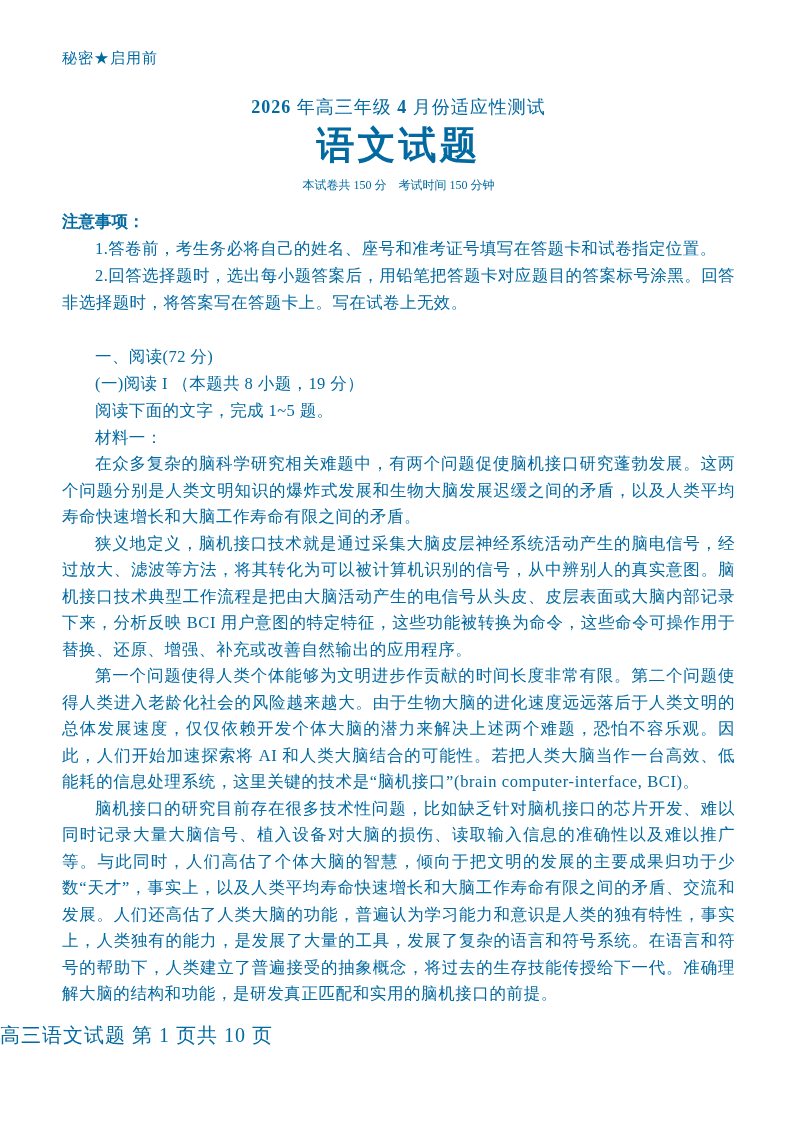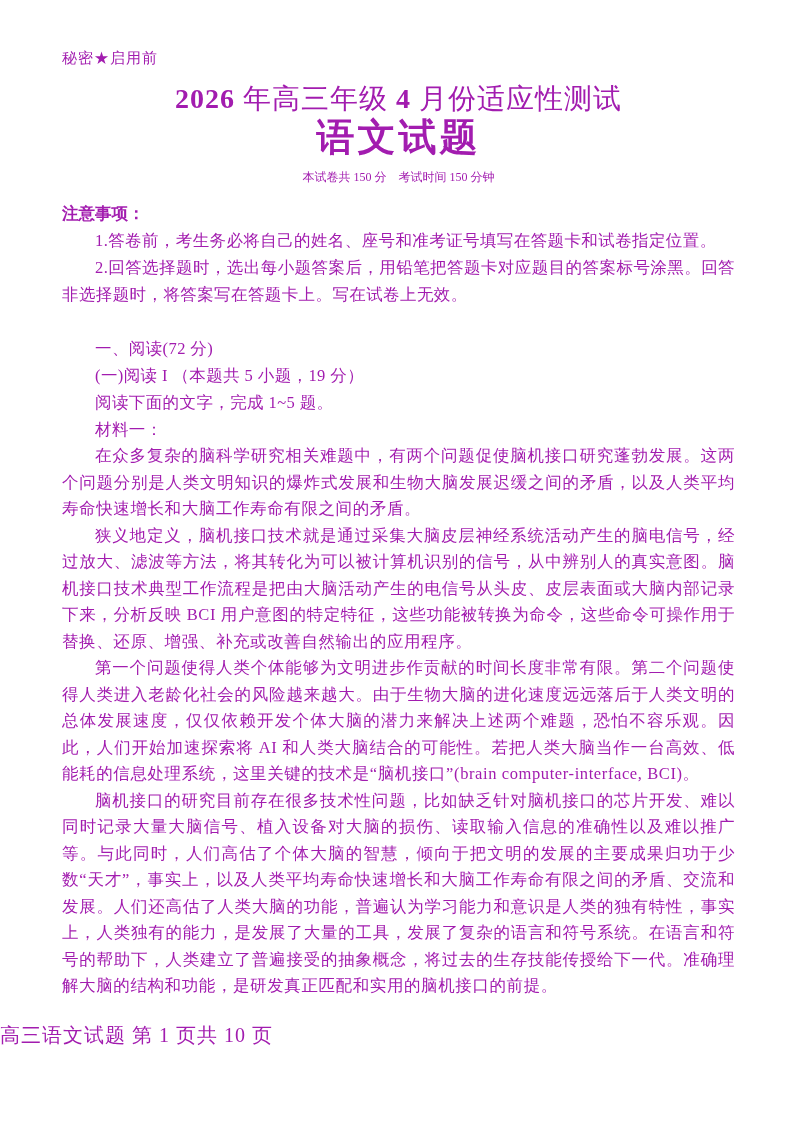--- a/index.html
+++ b/index.html
@@ -3,35 +3,35 @@
 <meta charset="utf-8">
 <style>
   * { margin: 0; padding: 0; box-sizing: border-box; }
   html, body { background: #ffffff; }
   .page {
     position: relative;
     width: 793px;
     height: 1121px;
     margin: 0 auto;
     background: #ffffff;
-    color: #a21caf;
+    color: #0369a1;
     font-family: "Liberation Serif", "DejaVu Serif", serif;
     padding: 48px 58px 0 62px;
     overflow: hidden;
   }
   .classification {
     font-size: 15px;
     line-height: 20px;
     letter-spacing: 1px;
   }
   .exam-title {
     text-align: center;
-    font-size: 28px;
+    font-size: 18px;
     line-height: 30px;
-    margin-top: 16px;
+    margin-top: 24px;
     letter-spacing: 1px;
     white-space: pre;
   }
   .exam-title .bold-num {
     font-weight: bold;
   }
   .subject-title {
     text-align: center;
     font-family: Liberation Mono, monospace;
     font-size: 38px;
@@ -94,21 +94,21 @@
   <div class="exam-meta">本试卷共 150 分　考试时间 150 分钟</div>
 
   <div class="notices-label">注意事项：</div>
 
   <p class="doc-line">1.答卷前，考生务必将自己的姓名、座号和准考证号填写在答题卡和试卷指定位置。</p>
 
   <p class="doc-line">2.回答选择题时，选出每小题答案后，用铅笔把答题卡对应题目的答案标号涂黑。回答非选择题时，将答案写在答题卡上。写在试卷上无效。</p>
 
   <div class="section-block">
     <p class="doc-line">一、阅读(72 分)</p>
-    <p class="doc-line">(一)阅读 I （本题共 5 小题，19 分）</p>
+    <p class="doc-line">(一)阅读 I （本题共 8 小题，19 分）</p>
     <p class="doc-line">阅读下面的文字，完成 1~5 题。</p>
     <p class="doc-line">材料一：</p>
   </div>
 
   <div>
     <p class="body-par">在众多复杂的脑科学研究相关难题中，有两个问题促使脑机接口研究蓬勃发展。这两个问题分别是人类文明知识的爆炸式发展和生物大脑发展迟缓之间的矛盾，以及人类平均寿命快速增长和大脑工作寿命有限之间的矛盾。</p>
     <p class="body-par">狭义地定义，脑机接口技术就是通过采集大脑皮层神经系统活动产生的脑电信号，经过放大、滤波等方法，将其转化为可以被计算机识别的信号，从中辨别人的真实意图。脑机接口技术典型工作流程是把由大脑活动产生的电信号从头皮、皮层表面或大脑内部记录下来，分析反映 BCI 用户意图的特定特征，这些功能被转换为命令，这些命令可操作用于替换、还原、增强、补充或改善自然输出的应用程序。</p>
     <p class="body-par">第一个问题使得人类个体能够为文明进步作贡献的时间长度非常有限。第二个问题使得人类进入老龄化社会的风险越来越大。由于生物大脑的进化速度远远落后于人类文明的总体发展速度，仅仅依赖开发个体大脑的潜力来解决上述两个难题，恐怕不容乐观。因此，人们开始加速探索将 AI 和人类大脑结合的可能性。若把人类大脑当作一台高效、低能耗的信息处理系统，这里关键的技术是“脑机接口”(brain computer-interface, BCI)。</p>
     <p class="body-par">脑机接口的研究目前存在很多技术性问题，比如缺乏针对脑机接口的芯片开发、难以同时记录大量大脑信号、植入设备对大脑的损伤、读取输入信息的准确性以及难以推广等。与此同时，人们高估了个体大脑的智慧，倾向于把文明的发展的主要成果归功于少数“天才”，事实上，以及人类平均寿命快速增长和大脑工作寿命有限之间的矛盾、交流和发展。人们还高估了人类大脑的功能，普遍认为学习能力和意识是人类的独有特性，事实上，人类独有的能力，是发展了大量的工具，发展了复杂的语言和符号系统。在语言和符号的帮助下，人类建立了普遍接受的抽象概念，将过去的生存技能传授给下一代。准确理解大脑的结构和功能，是研发真正匹配和实用的脑机接口的前提。</p>
   </div>

